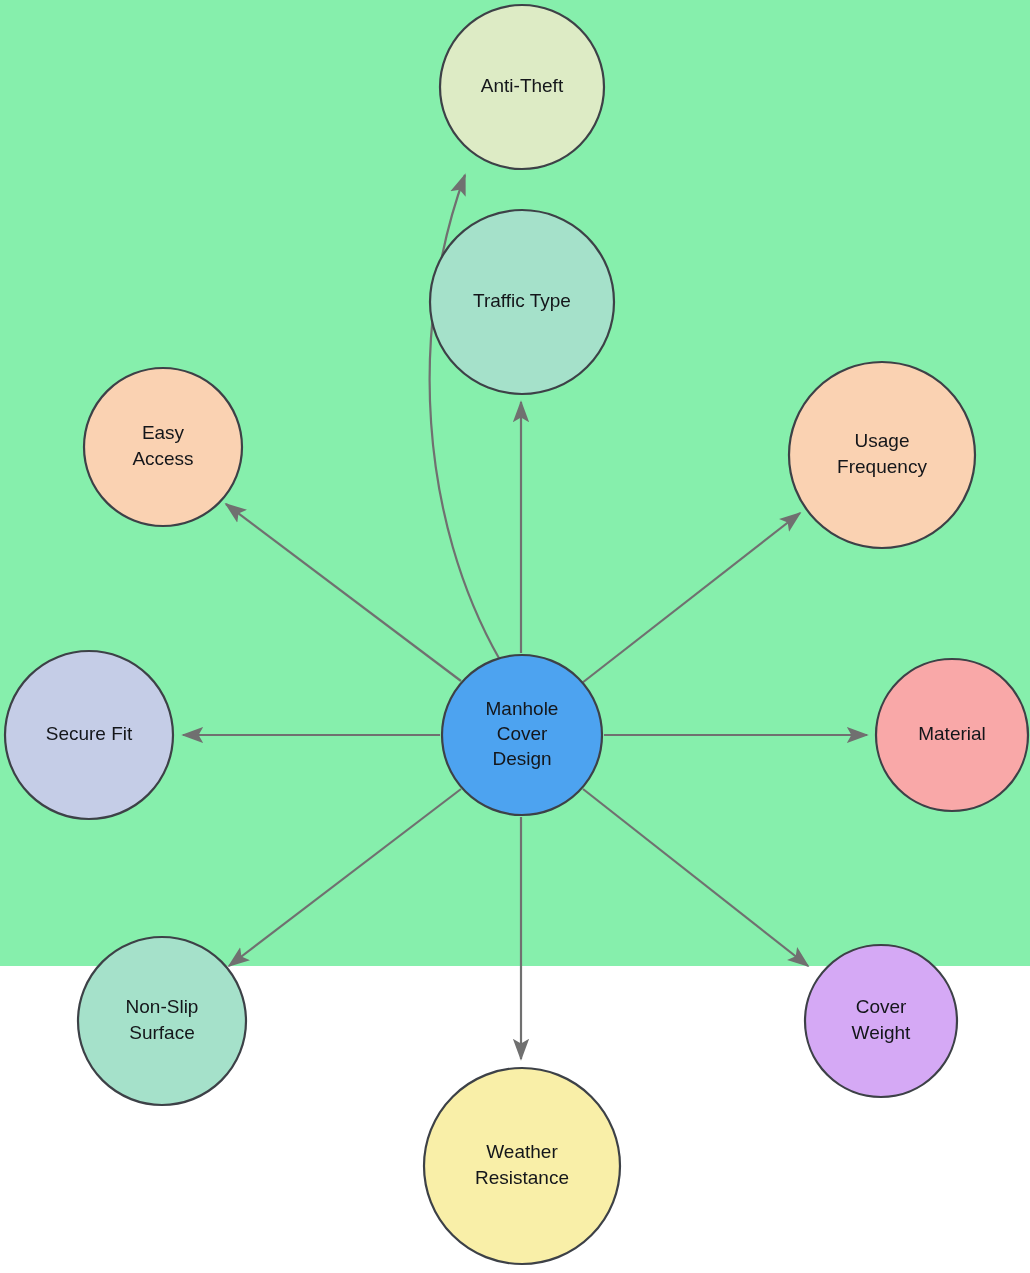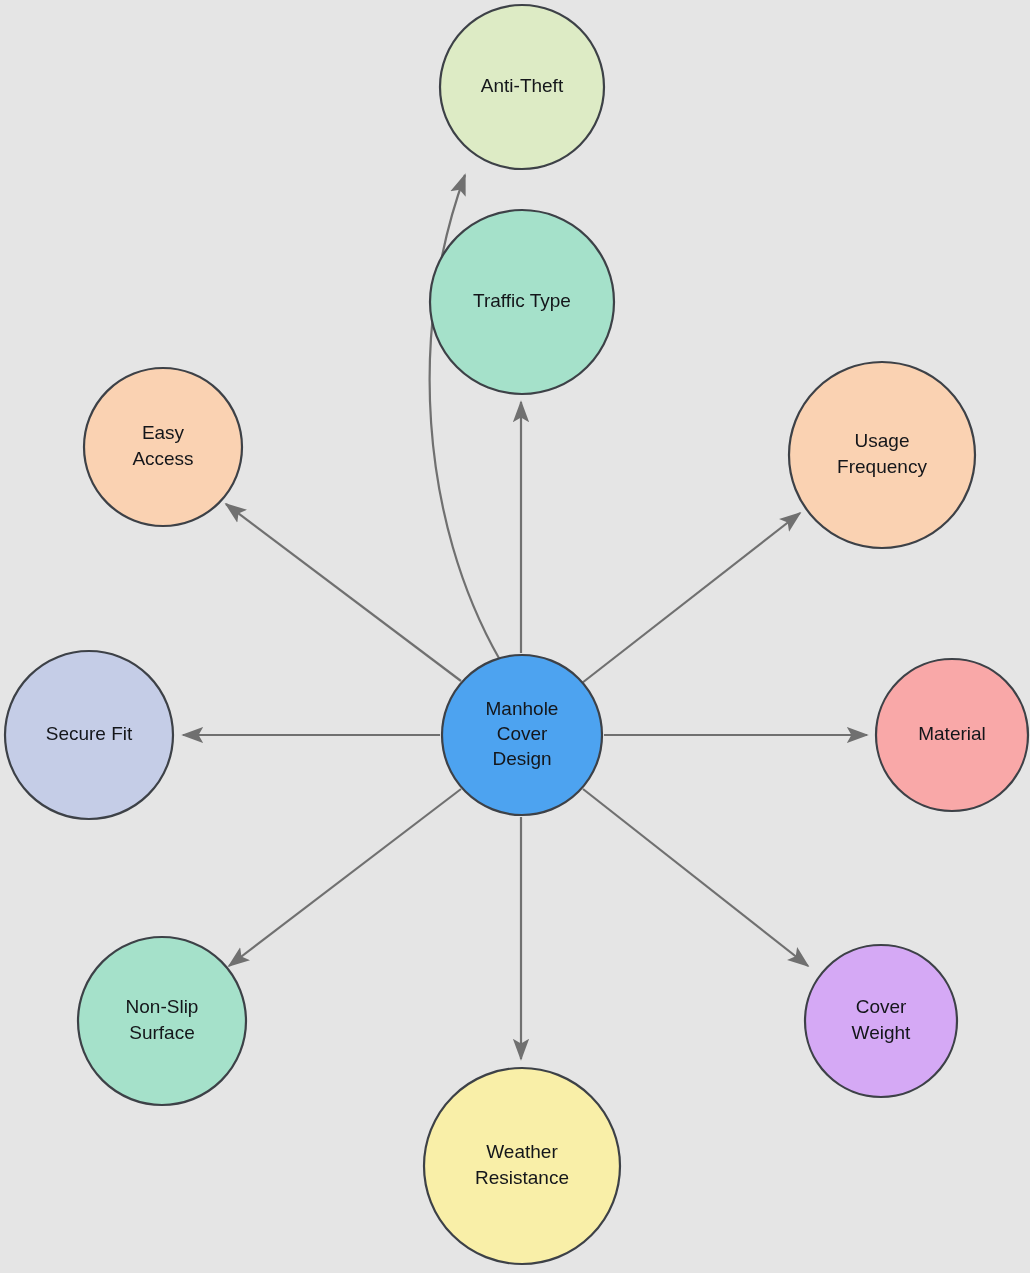--- a/index.html
+++ b/index.html
@@ -10,22 +10,22 @@
   }
   body {
     width: 1030px;
     height: 1273px;
     font-family: "Liberation Sans", sans-serif;
     overflow: hidden;
   }
   #diagram-root {
     position: relative;
     width: 1030px;
-    height: 1273px;
-    background: #e5e5e5;
+    height: 966px;
+    background: #86efac;
   }
   #diagram-svg {
     position: absolute;
     top: 0;
     left: 0;
     width: 1030px;
     height: 1273px;
     display: block;
   }
   .node-label {

